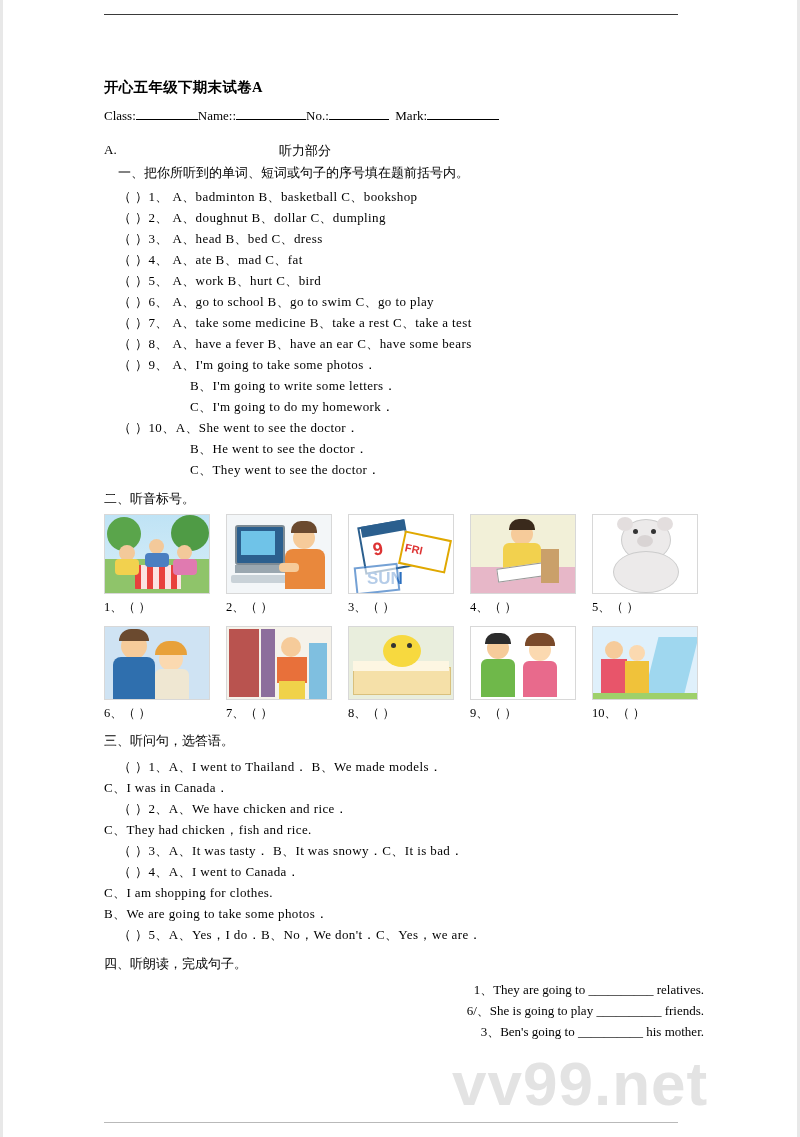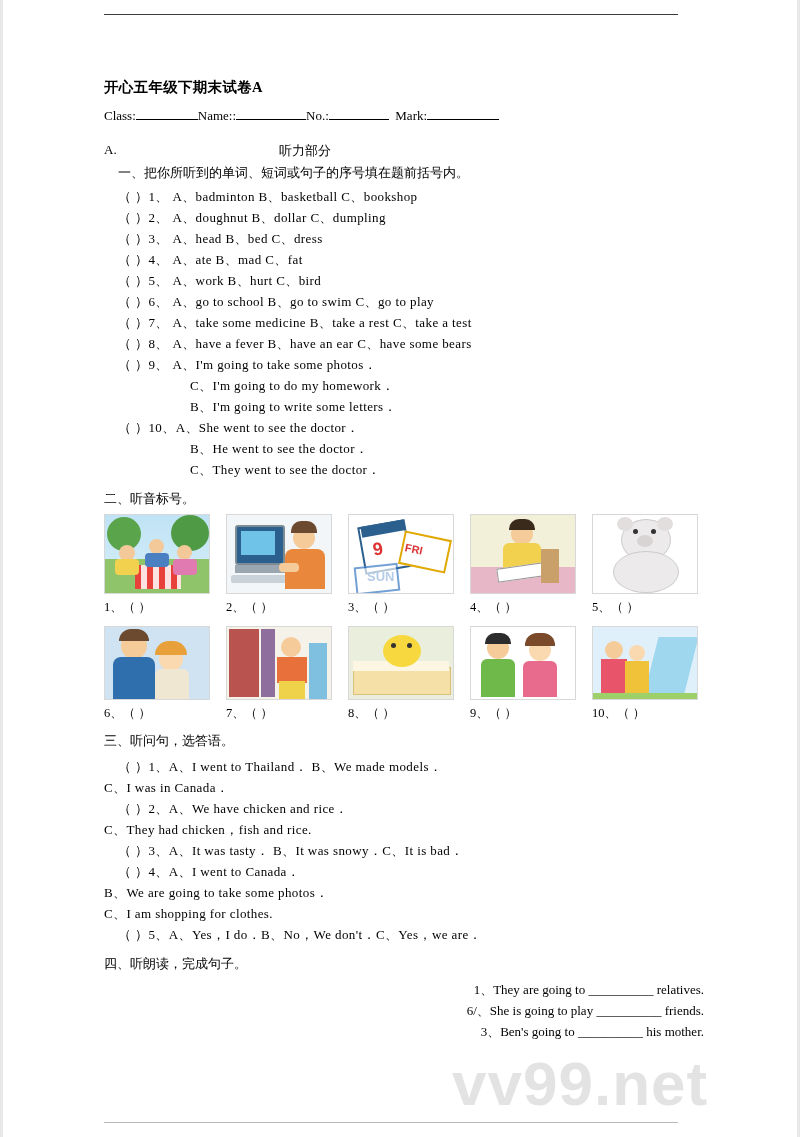--- a/index.html
+++ b/index.html
@@ -165,22 +165,22 @@
 
     <div class="line indent1 sp">（  ）1、 A、badminton    B、basketball     C、bookshop</div>
     <div class="line indent1 sp">（  ）2、 A、doughnut      B、dollar          C、dumpling</div>
     <div class="line indent1 sp">（  ）3、 A、head            B、bed            C、dress</div>
     <div class="line indent1 sp">（  ）4、 A、ate              B、mad            C、fat</div>
     <div class="line indent1 sp">（  ）5、 A、work            B、hurt           C、bird</div>
     <div class="line indent1 sp">（  ）6、 A、go to school   B、go to swim    C、go to play</div>
     <div class="line indent1 sp">（  ）7、 A、take some medicine  B、take a rest   C、take a test</div>
     <div class="line indent1 sp">（  ）8、 A、have a fever   B、have an ear   C、have some bears</div>
     <div class="line indent1 sp">（  ）9、 A、I'm going to take some photos．</div>
+    <div class="line indent2 sp">B、I'm going to write some letters．</div>
     <div class="line indent2 sp">C、I'm going to do my homework．</div>
-    <div class="line indent2 sp">B、I'm going to write some letters．</div>
     <div class="line indent1 sp">（  ）10、A、She went to see the doctor．</div>
     <div class="line indent2 sp">B、He went to see the doctor．</div>
     <div class="line indent2 sp">C、They went to see the doctor．</div>
 
     <div class="sec-head">二、听音标号。</div>
 
     <div class="pic-row">
 
       <div class="pic-cell">
         <div class="pic">
@@ -216,21 +216,21 @@
       </div>
 
       <div class="pic-cell">
         <div class="pic">
           <div class="sky" style="background:#ffffff;"></div>
           <div class="rect" style="left:12px;top:8px;width:44px;height:44px;background:#fff;border:2px solid #2b5f8e;transform:rotate(-10deg);"></div>
           <div class="rect" style="left:12px;top:8px;width:44px;height:11px;background:#2b5f8e;transform:rotate(-10deg);transform-origin:center;"></div>
           <div style="position:absolute;left:24px;top:24px;font-size:18px;color:#d33;font-weight:bold;transform:rotate(-10deg);font-family:'Liberation Sans',sans-serif;">9</div>
           <div class="rect" style="left:52px;top:20px;width:44px;height:30px;background:#fff;border:2px solid #e0a800;transform:rotate(12deg);"></div>
           <div style="position:absolute;left:56px;top:28px;font-size:11px;color:#d33;font-weight:bold;transform:rotate(12deg);font-family:'Liberation Sans',sans-serif;">FRI</div>
-          <div style="position:absolute;left:18px;top:54px;font-size:13px;color:#2b6fbf;font-weight:bold;font-family:'Liberation Sans',sans-serif;">SUN</div>
+          <div style="position:absolute;left:18px;top:54px;font-size:17px;color:#2b6fbf;font-weight:bold;font-family:'Liberation Sans',sans-serif;">SUN</div>
           <div class="rect" style="left:6px;top:50px;width:40px;height:24px;background:#fff;border:2px solid #2b6fbf;transform:rotate(-6deg);opacity:.65;"></div>
         </div>
         <div class="pic-label">3、（    ）</div>
       </div>
 
       <div class="pic-cell">
         <div class="pic">
           <div class="sky" style="background:#f2f0d8;"></div>
           <div class="rect" style="left:0;top:52px;width:104px;height:26px;background:#e7b7c8;"></div>
           <div class="blob" style="left:40px;top:8px;width:22px;height:22px;background:#f6cb9a;"></div>
@@ -325,22 +325,22 @@
       </div>
     </div>
 
     <div class="sec-head">三、听问句，选答语。</div>
     <div class="line indent1 sp">（  ）1、A、I went to Thailand．  B、We made models．</div>
     <div class="line sp">C、I was in Canada．</div>
     <div class="line indent1 sp">（  ）2、A、We have chicken and rice．</div>
     <div class="line sp">C、They had chicken，fish and rice.</div>
     <div class="line indent1 sp">（  ）3、A、It was tasty．   B、It was snowy．C、It is bad．</div>
     <div class="line indent1 sp">（  ）4、A、I went to Canada．</div>
+    <div class="line sp">C、I am shopping for clothes.</div>
     <div class="line sp">B、We are going to take some photos．</div>
-    <div class="line sp">C、I am shopping for clothes.</div>
     <div class="line indent1 sp">（  ）5、A、Yes，I do．B、No，We don't．C、Yes，we are．</div>
 
     <div class="sec-head">四、听朗读，完成句子。</div>
     <div class="line indent3">1、They are going to __________ relatives.</div>
     <div class="line indent3">6/、She is going to play __________ friends.</div>
     <div class="line indent3">3、Ben's going to __________ his mother.</div>
 
   </div>
 
   <div class="watermark">vv99.net</div>

